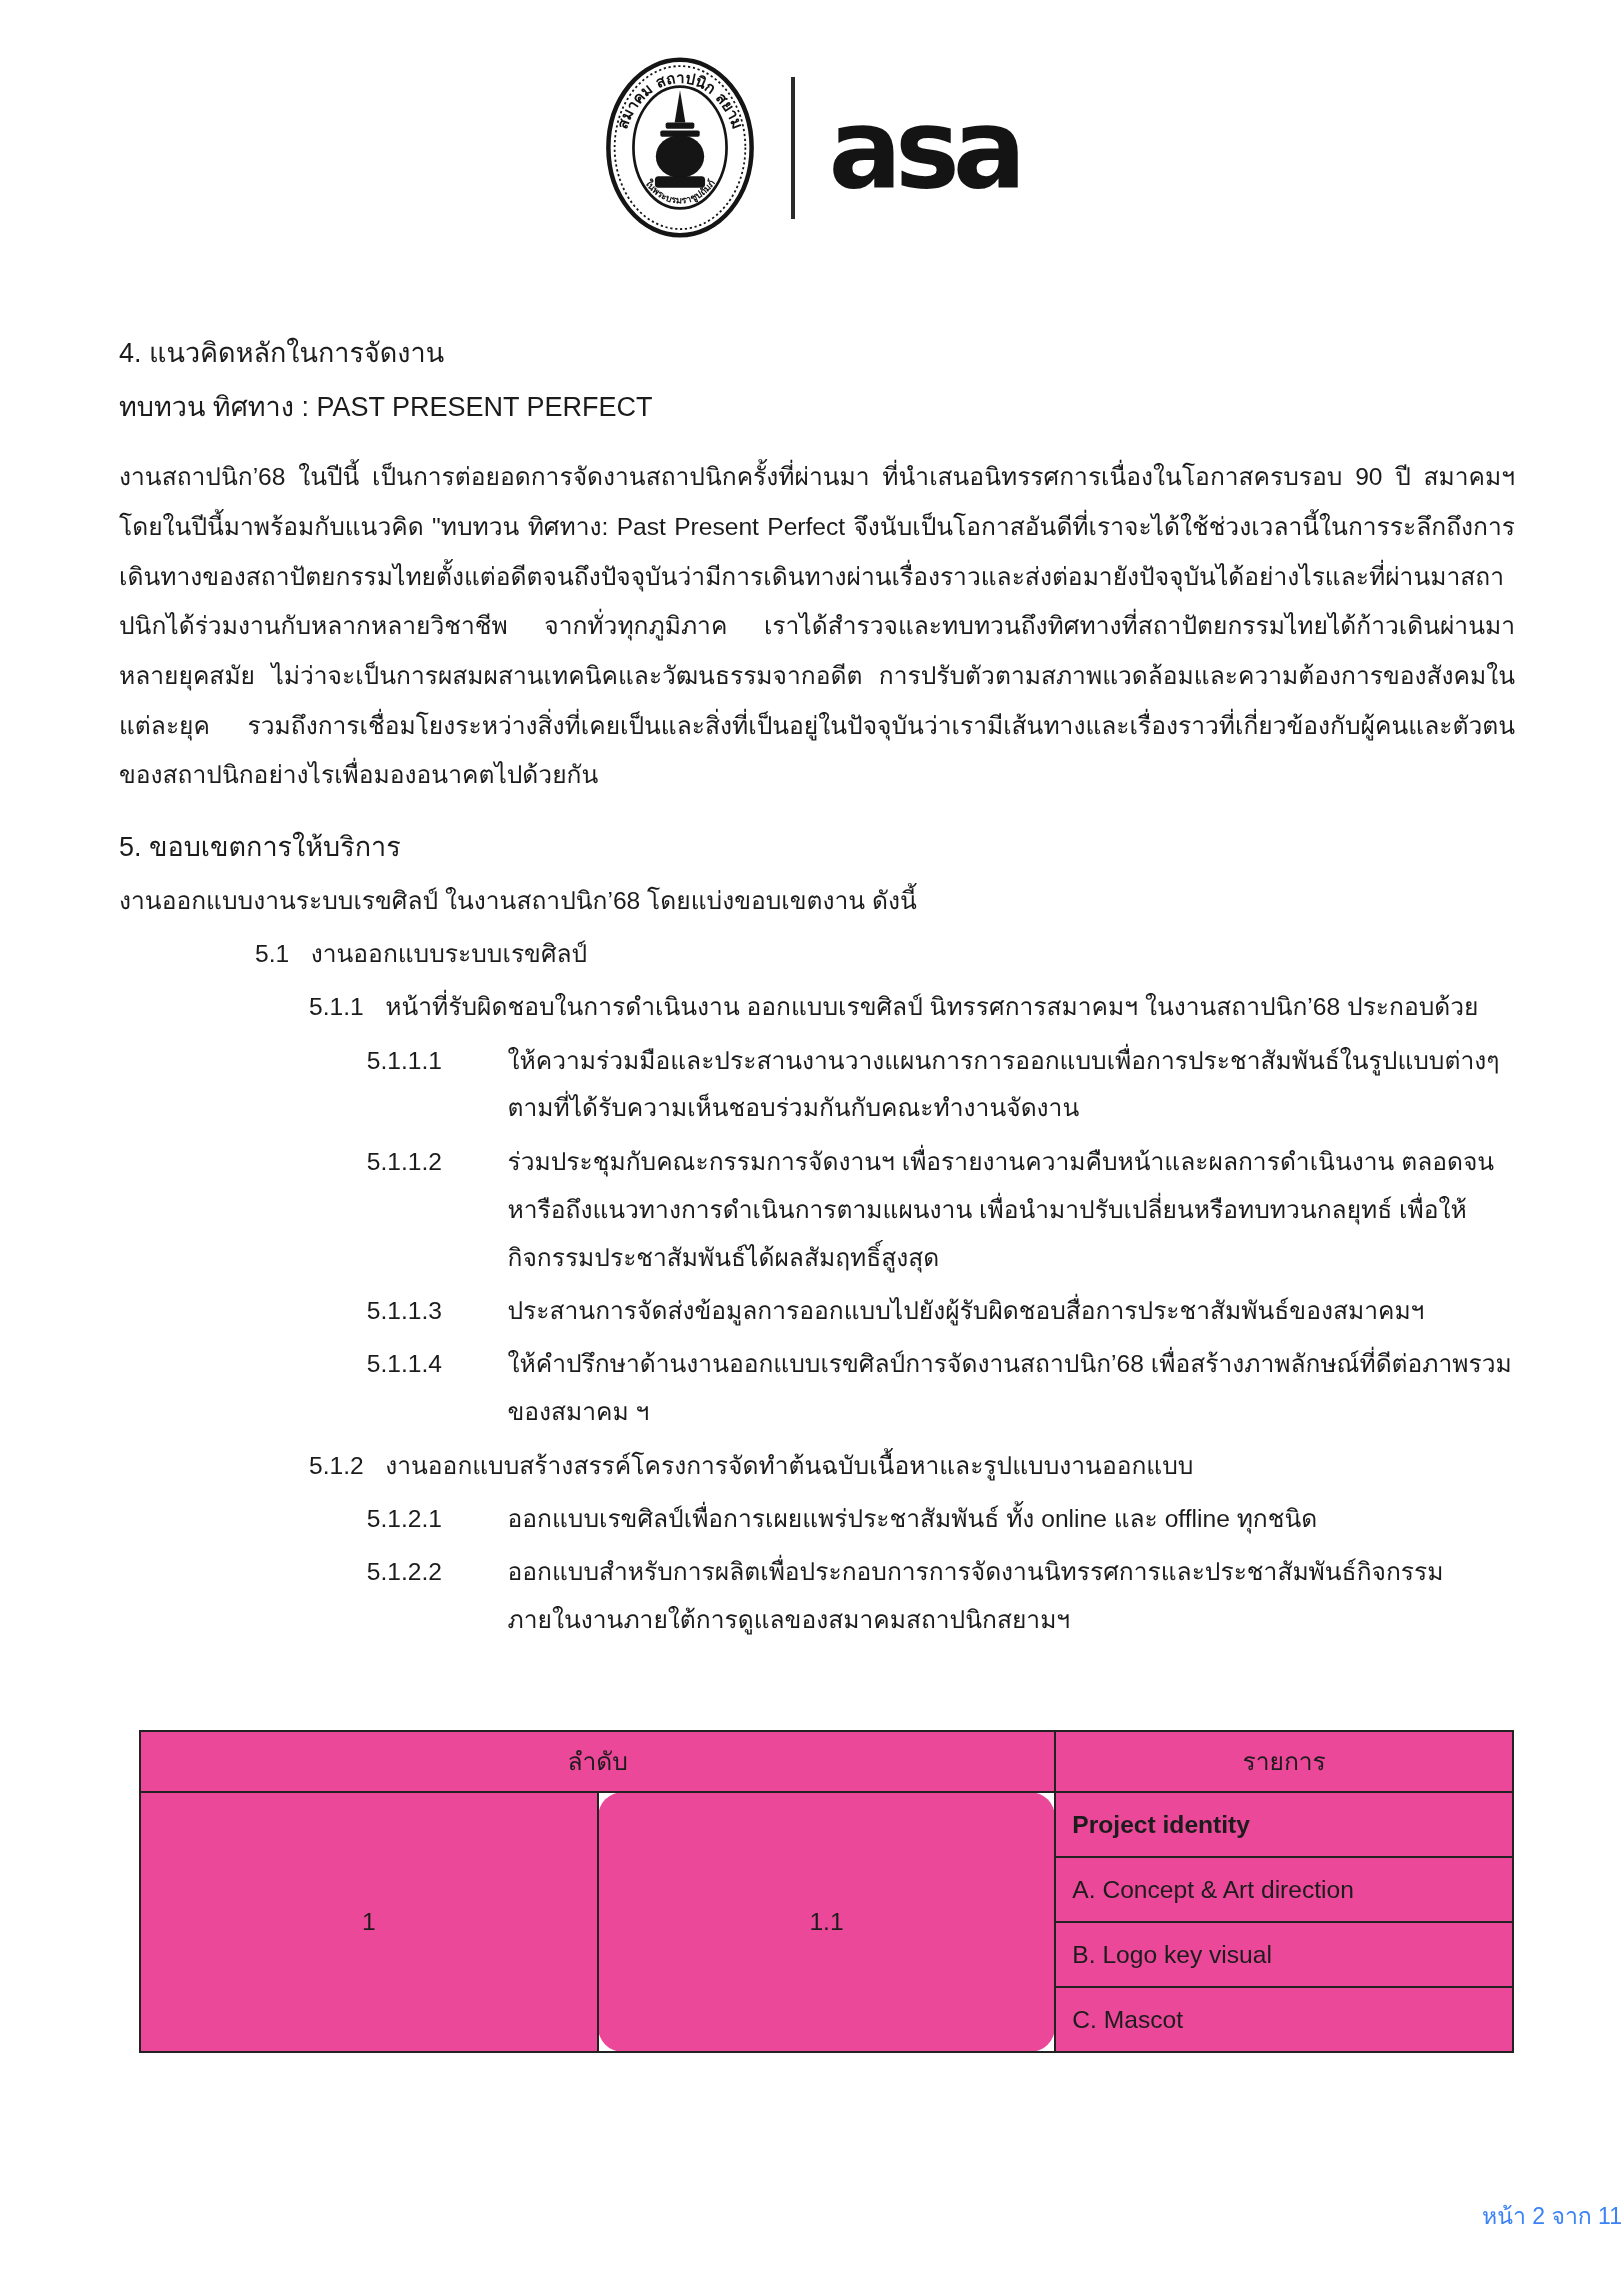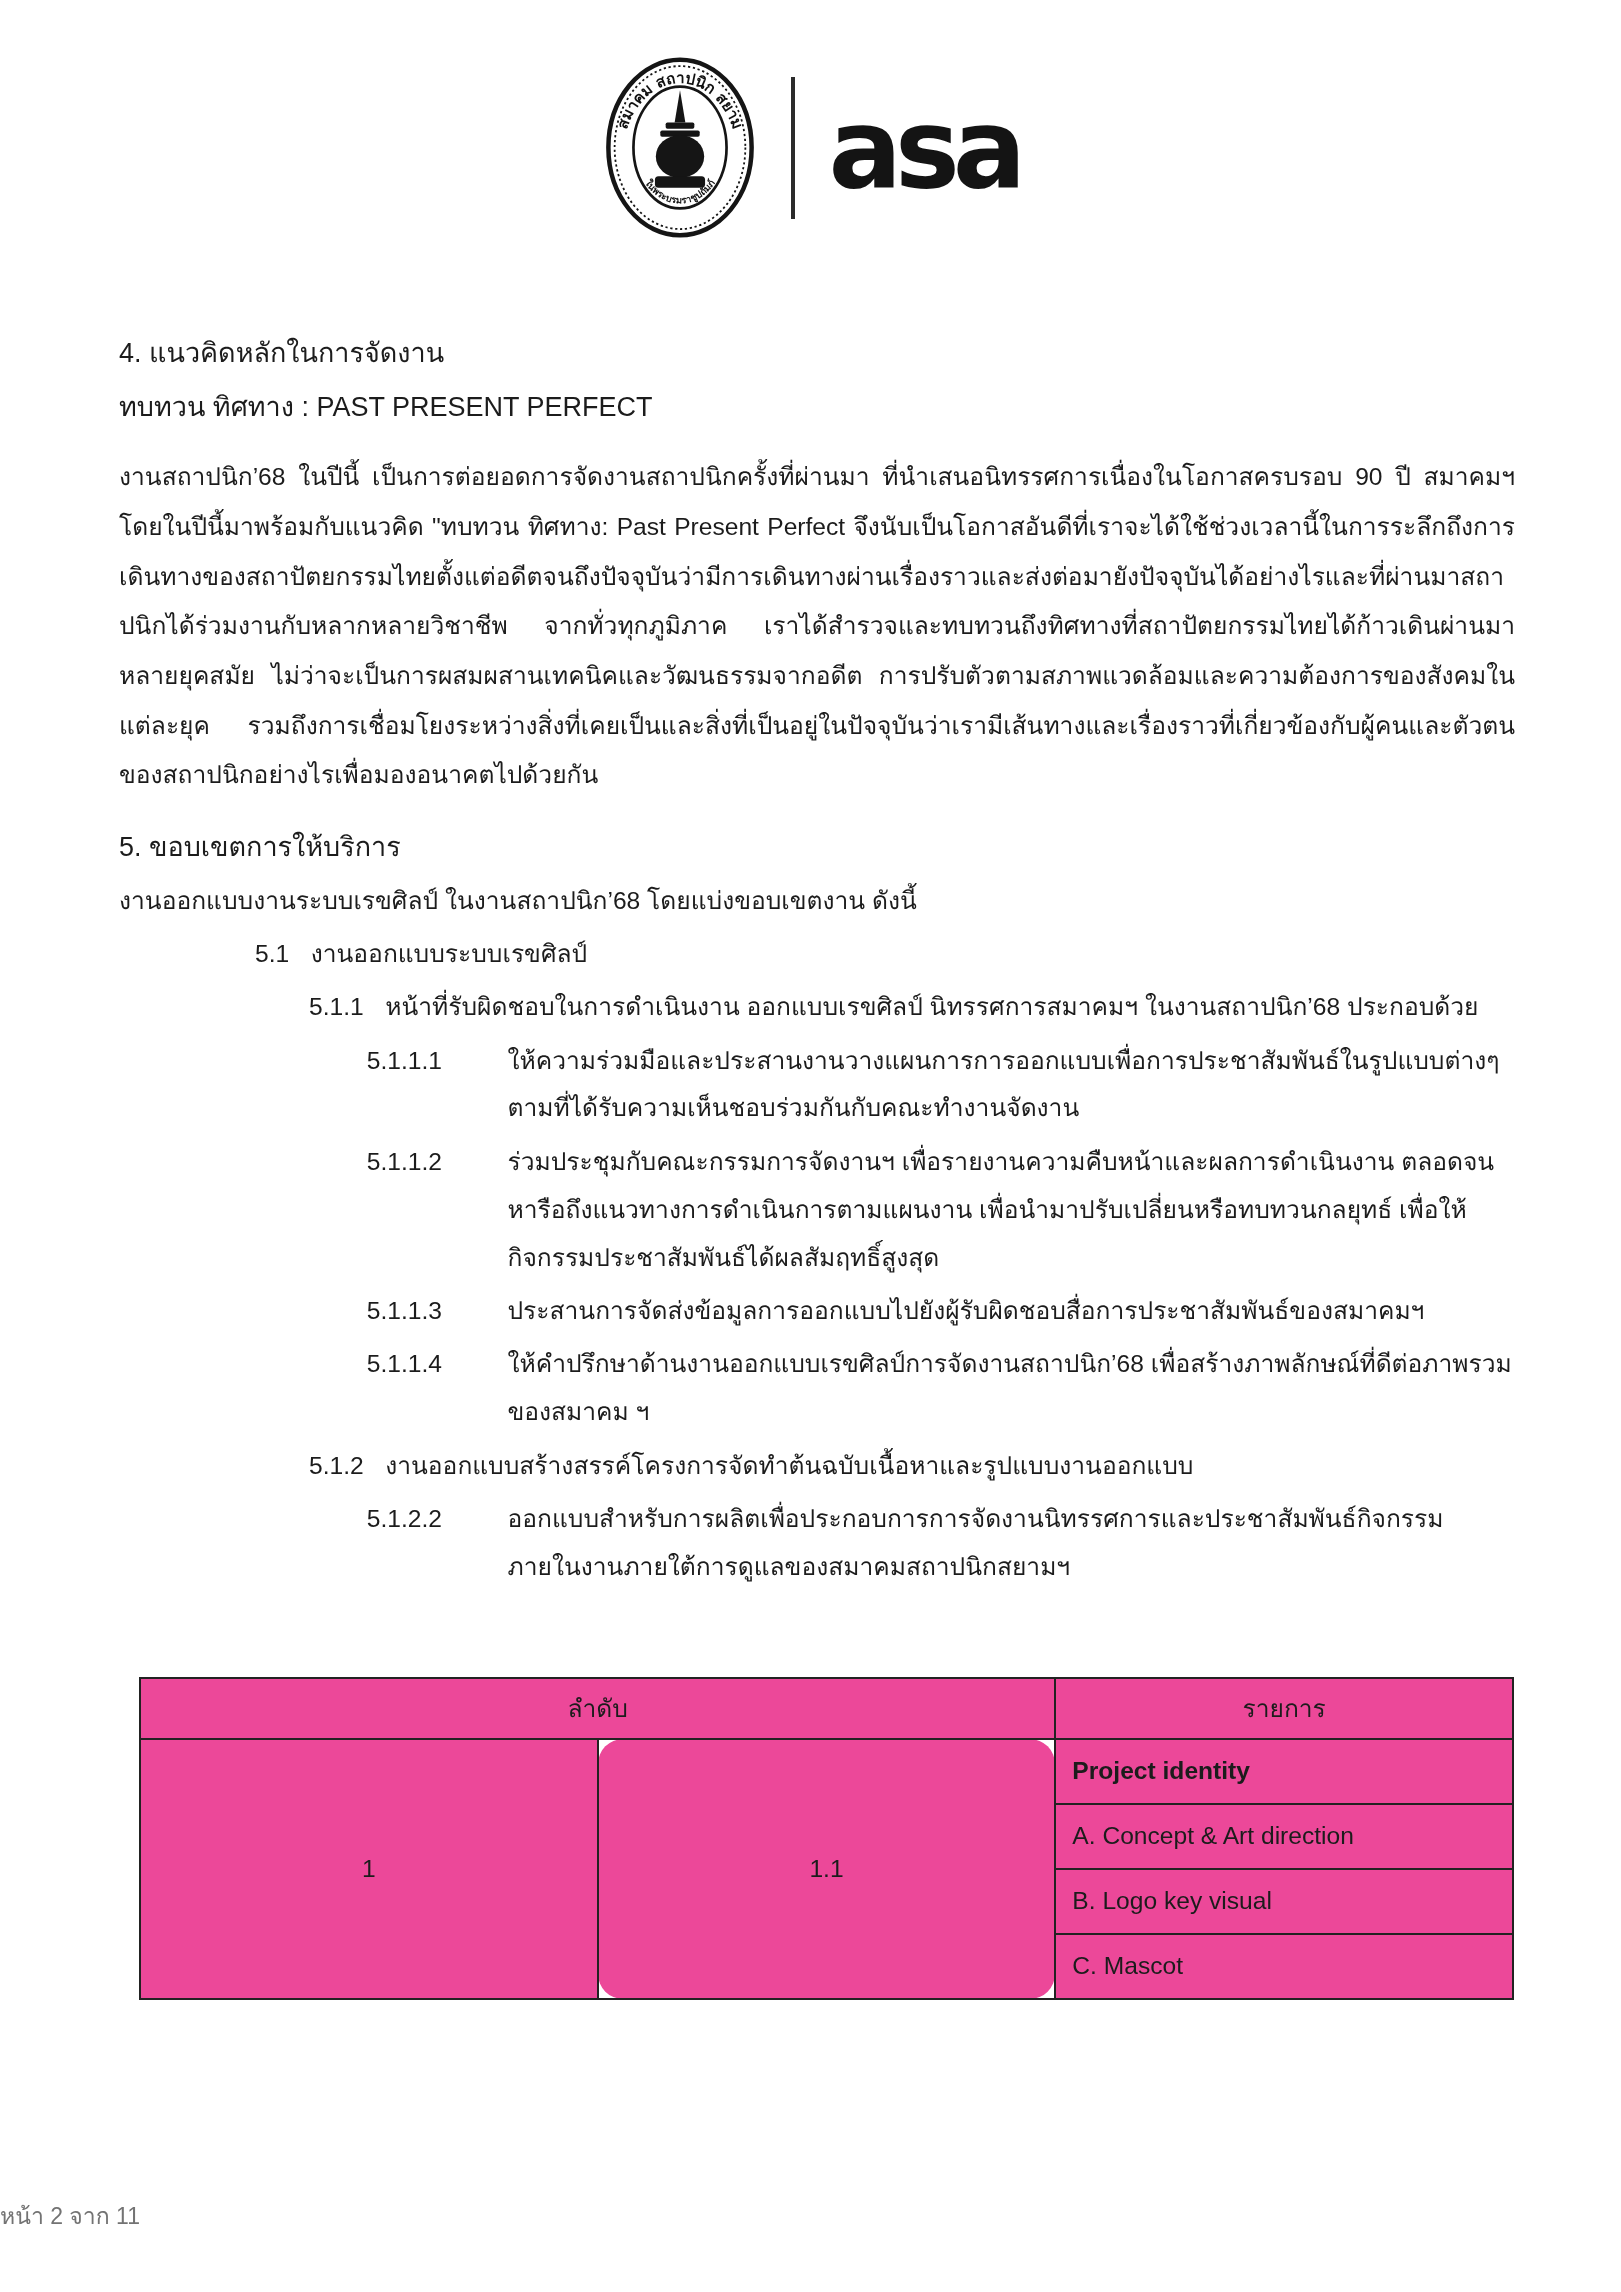--- a/index.html
+++ b/index.html
@@ -58,21 +58,21 @@
   }
   .scope-table th{font-weight:400;text-align:center;height:59px;}
   .scope-table td{height:63px;vertical-align:middle;}
   .col-no1{width:47px;}
   .col-no2{width:106px;border-radius:25px;}
   .cell-group{text-align:center;vertical-align:top;padding-top:14.3px;}
   .row-title{font-weight:700;}
   
   .footer{
     position:absolute;left:0;right:0;bottom:59px;
-    text-align:left;font-size:23px;color:#737373;
+    text-align:right;font-size:23px;color:#3b82f6;
   }
 </style>
 </head>
 <body>
 
 <div class="page">
 
   <div class="logo-row">
     <svg class="emblem" viewBox="0 0 172 205" aria-hidden="true">
       <ellipse cx="86" cy="102" rx="80" ry="98" fill="#ffffff" stroke="#151515" stroke-width="5"></ellipse>
@@ -129,20 +129,24 @@
     </div>
     <div class="num-item lvl3">
       <span class="num">5.1.1.4</span>
       <span class="txt">ให้คำปรึกษาด้านงานออกแบบเรขศิลป์การจัดงานสถาปนิก’68 เพื่อสร้างภาพลักษณ์ที่ดีต่อภาพรวมของสมาคม ฯ</span>
     </div>
     <div class="num-item lvl2">
       <span class="num">5.1.2</span>
       <span class="txt">งานออกแบบสร้างสรรค์โครงการจัดทำต้นฉบับเนื้อหาและรูปแบบงานออกแบบ</span>
     </div>
     <div class="num-item lvl3">
+      <span class="num">5.1.2.1</span>
+      <span class="txt">ออกแบบเรขศิลป์เพื่อการเผยแพร่ประชาสัมพันธ์ ทั้ง online และ offline ทุกชนิด</span>
+    </div>
+    <div class="num-item lvl3">
       <span class="num">5.1.2.2</span>
       <span class="txt">ออกแบบสำหรับการผลิตเพื่อประกอบการการจัดงานนิทรรศการและประชาสัมพันธ์กิจกรรมภายในงานภายใต้การดูแลของสมาคมสถาปนิกสยามฯ</span>
     </div>
   </div>
 
   <table class="scope-table">
     <tbody>
       <tr>
         <th colspan="2">ลำดับ</th>
         <th>รายการ</th>

